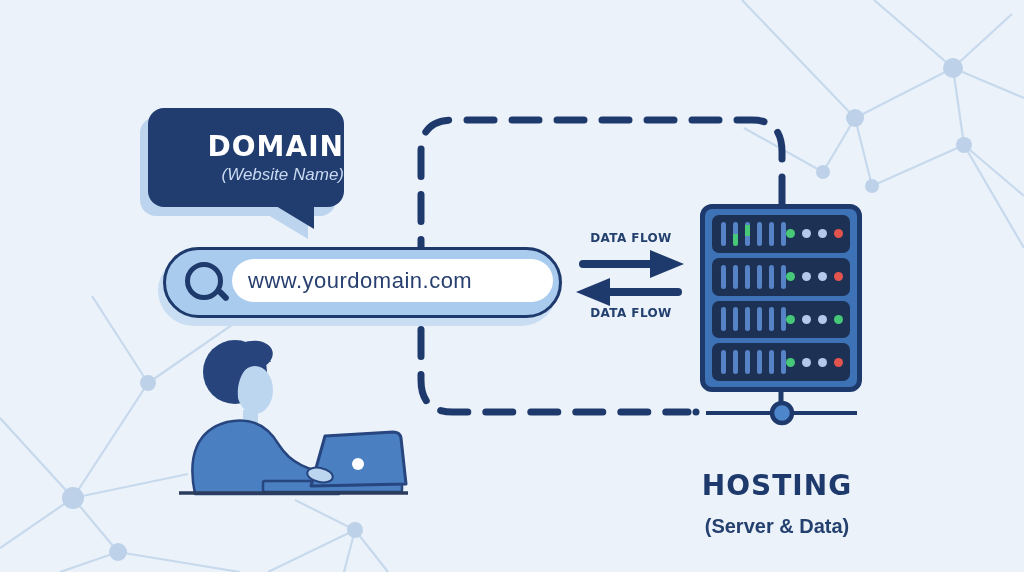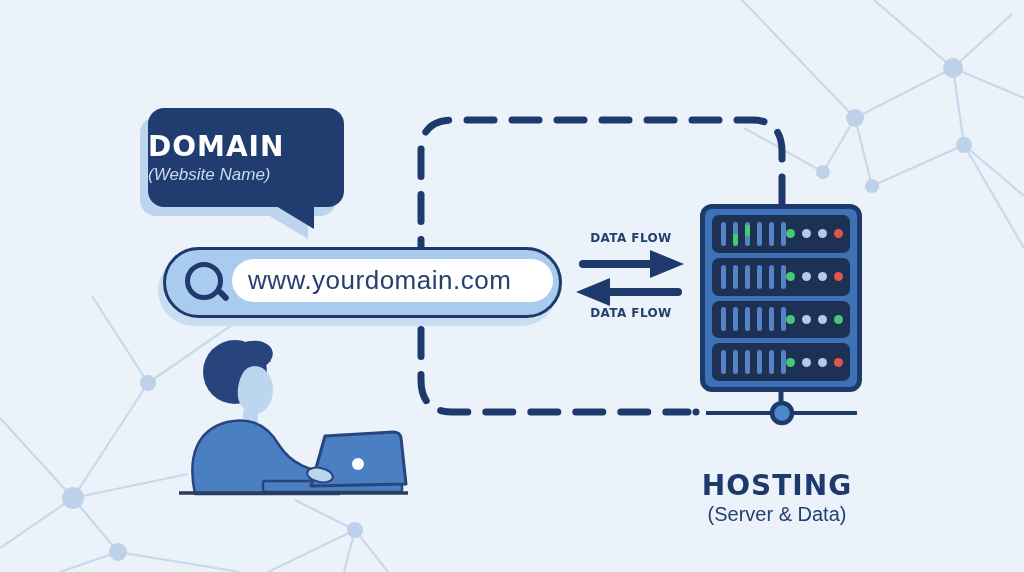--- a/index.html
+++ b/index.html
@@ -7,33 +7,33 @@
     position:relative;width:1024px;height:572px;overflow:hidden;
     background:#ebf2fa;
     font-family:"DejaVu Sans",sans-serif;
   }
   #linework{position:absolute;left:0;top:0;}
 
   
   .bubble{position:absolute;left:148px;top:108px;width:196px;height:99px;}
   .bubble-shadow{position:absolute;left:-8px;top:9px;width:196px;height:99px;border-radius:16px;background:#bcd4ee;}
   .bubble-tail-shadow{position:absolute;left:120px;top:107px;width:40px;height:24px;background:#bcd4ee;clip-path:polygon(0 0,100% 0,100% 100%);}
-  .bubble-body{position:absolute;inset:0;background:#213c6f;border-radius:16px;display:flex;flex-direction:column;align-items:flex-start;justify-content:center;gap:2px;}
+  .bubble-body{position:absolute;inset:0;background:#213c6f;border-radius:16px;display:flex;flex-direction:column;align-items:flex-end;justify-content:center;gap:2px;}
   .bubble-tail{position:absolute;left:128px;top:98px;width:38px;height:23px;background:#213c6f;clip-path:polygon(0 0,100% 0,100% 100%);}
   .bubble-title{font-weight:800;font-size:28px;letter-spacing:1px;color:#ffffff;}
   .bubble-sub{font-weight:500;font-size:17px;color:#c9daf0;font-family:"Liberation Sans",sans-serif;font-style:italic;}
 
   
   .searchbar{position:absolute;left:163px;top:247px;width:399px;height:71px;background:#a9cbee;
     border:3px solid #1e3a6c;border-radius:37px;box-shadow:-5px 8px 0 0 #c9def3;box-sizing:border-box;}
   .mag{position:absolute;left:19px;top:12px;width:28px;height:28px;border:5px solid #1e3a6c;border-radius:50%;}
   .mag::after{content:"";position:absolute;width:14px;height:6px;background:#1e3a6c;border-radius:3px;right:-12px;bottom:-3px;transform:rotate(45deg);}
   .url-pill{position:absolute;left:66px;top:9px;width:321px;height:43px;background:#ffffff;border-radius:22px;
     display:flex;align-items:center;padding-left:16px;box-sizing:border-box;}
-  .url-text{font-family:"Liberation Sans",sans-serif;font-weight:500;font-size:26px;color:#27406f;letter-spacing:.5px;}
+  .url-text{font-family:"Liberation Sans",sans-serif;font-weight:500;font-size:22px;color:#27406f;letter-spacing:.5px;}
 
   
   .flow-label{position:absolute;width:160px;text-align:center;font-weight:700;font-size:12px;color:#24406e;letter-spacing:.4px;}
   #flow-top{left:551px;top:231px;}
   #flow-bottom{left:551px;top:306px;}
 
   
   .server{position:absolute;left:700px;top:204px;width:162px;height:188px;background:#3d72b7;
     border:5px solid #1e3a6c;border-radius:12px;box-sizing:border-box;padding:6px 7px;
     display:flex;flex-direction:column;gap:5px;}
@@ -41,21 +41,21 @@
   .bars{display:flex;gap:7px;}
   .bar{width:5px;height:24px;border-radius:2.5px;background:#5583c5;}
   .bar.green-bottom{background:linear-gradient(180deg,#5583c5 0 52%,#46c878 52% 100%);}
   .bar.green-top{background:linear-gradient(180deg,#5583c5 0 12%,#46c878 12% 58%,#5583c5 58% 100%);}
   .leds{display:flex;gap:7px;}
   .led{width:9px;height:9px;border-radius:50%;}
 
   
   .hosting{position:absolute;left:686px;top:434px;width:182px;text-align:center;color:#1e3a6c;}
   .hosting-title{font-weight:800;font-size:28px;letter-spacing:1px;margin-top:35px;}
-  .hosting-sub{font-weight:400;font-size:20px;margin-top:1px;color:#24406e;font-family:"Liberation Sans",sans-serif;}
+  .hosting-sub{font-weight:700;font-size:20px;margin-top:13px;color:#24406e;font-family:"Liberation Sans",sans-serif;}
 
   
   #person{position:absolute;left:165px;top:328px;}
 </style>
 </head>
 <body>
 
 <div id="stage">
 
   <svg id="linework" width="1024" height="572" viewBox="0 0 1024 572">

